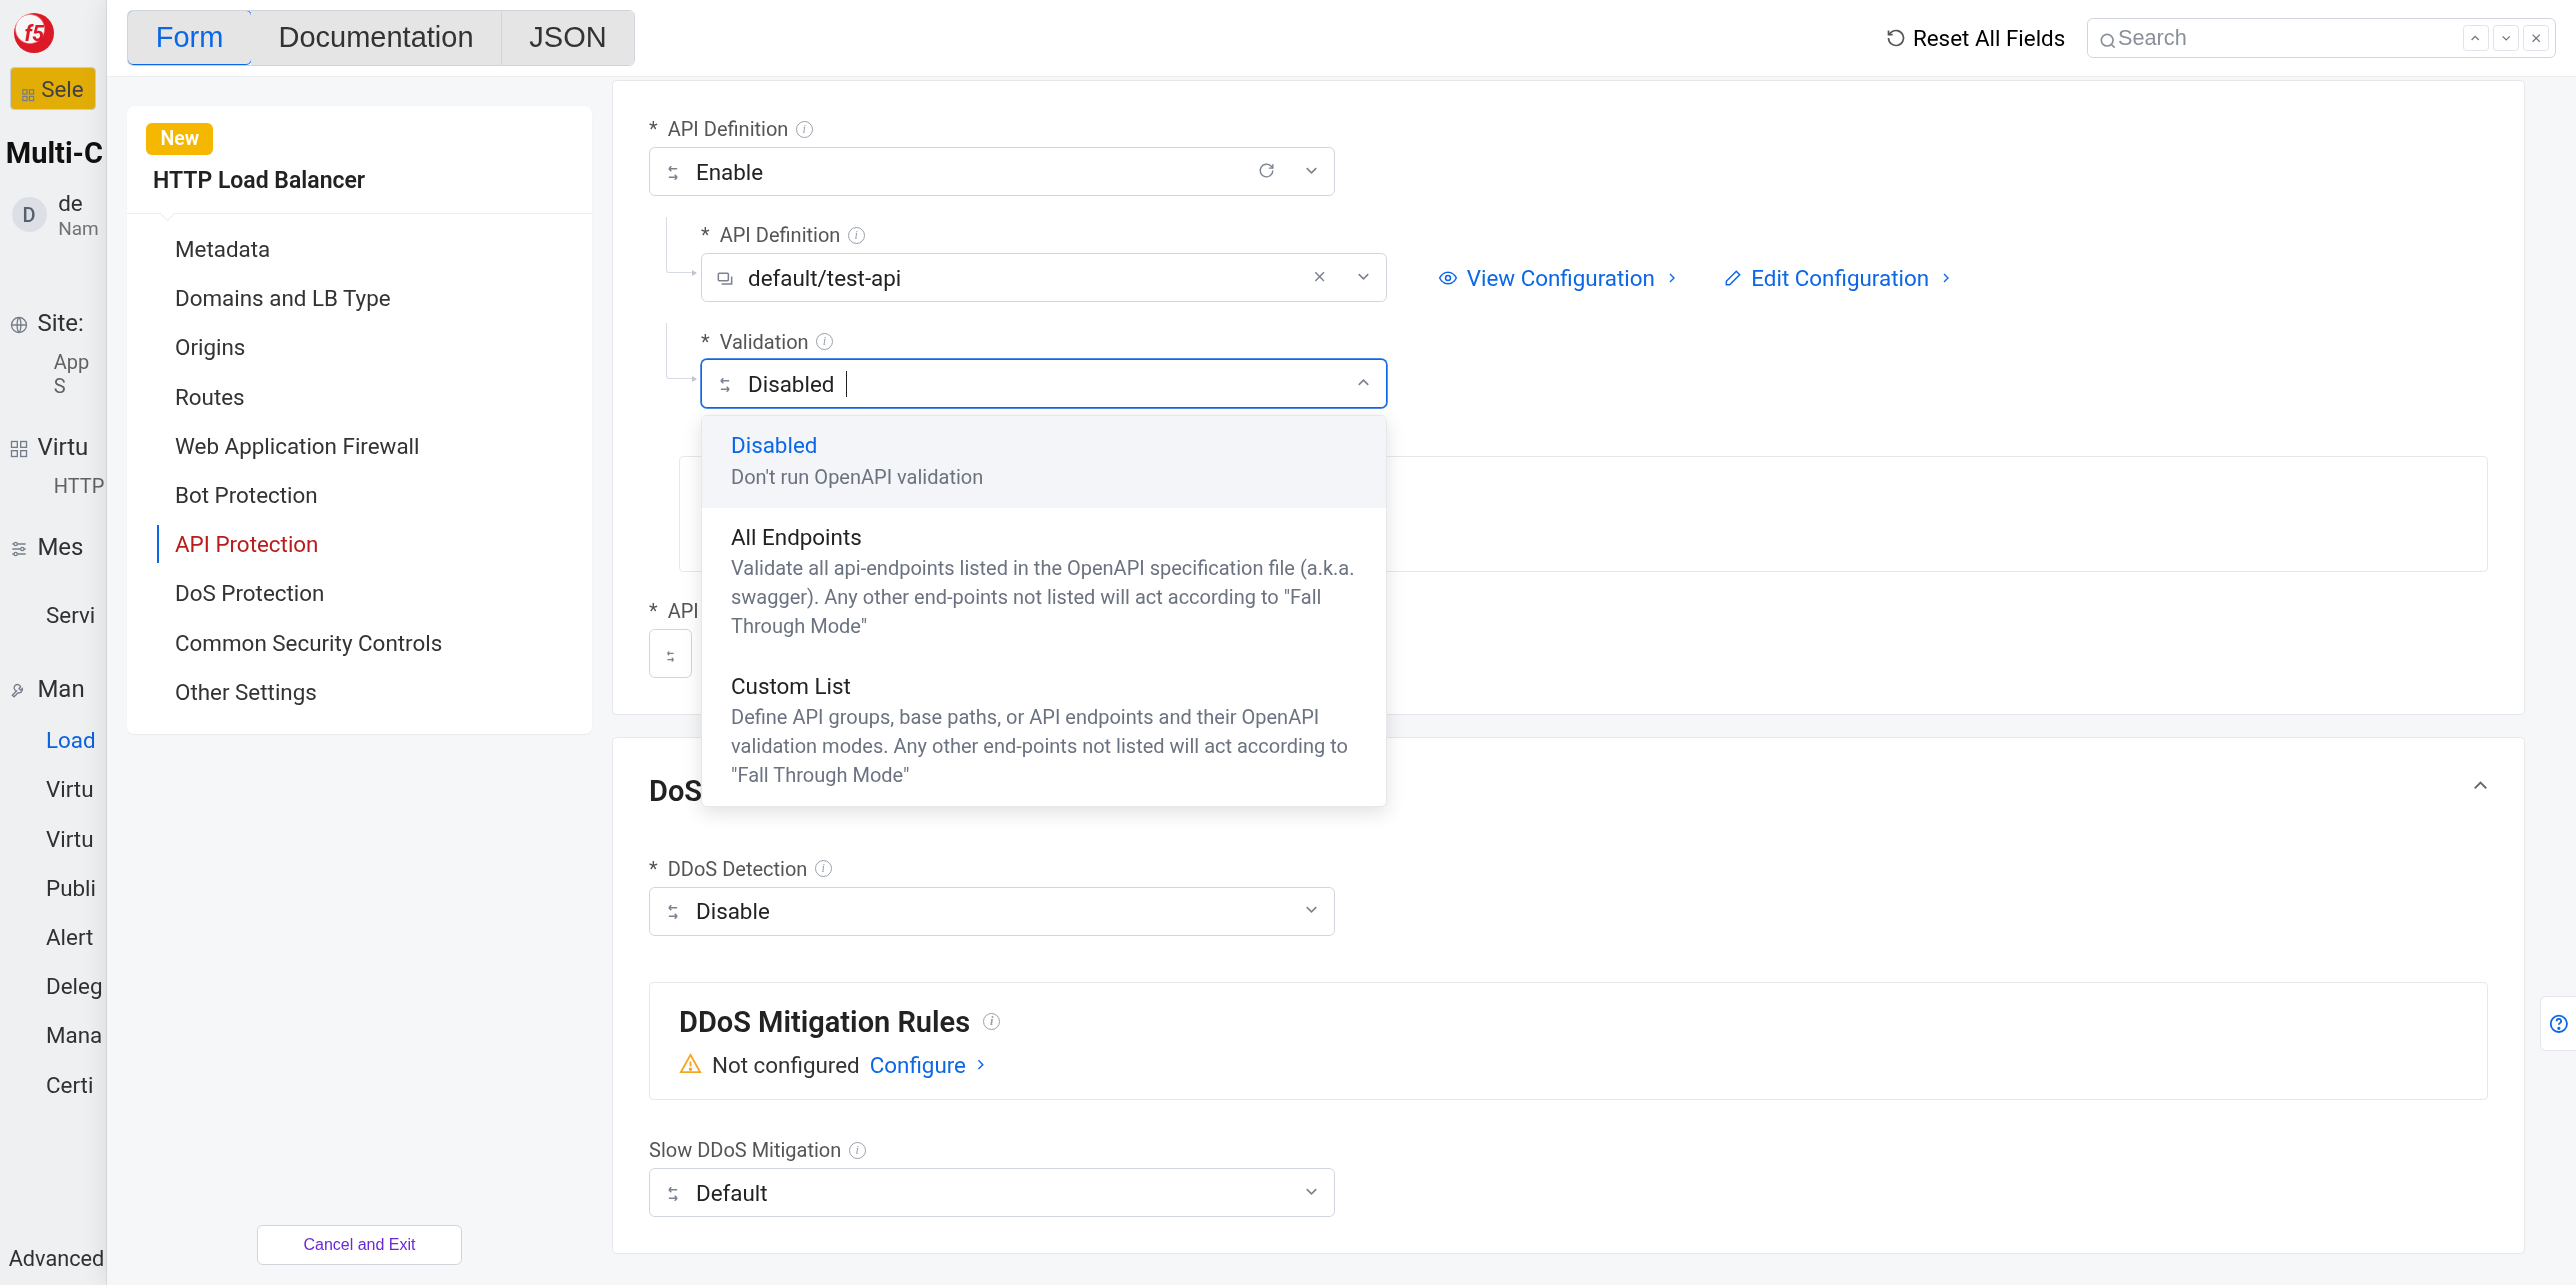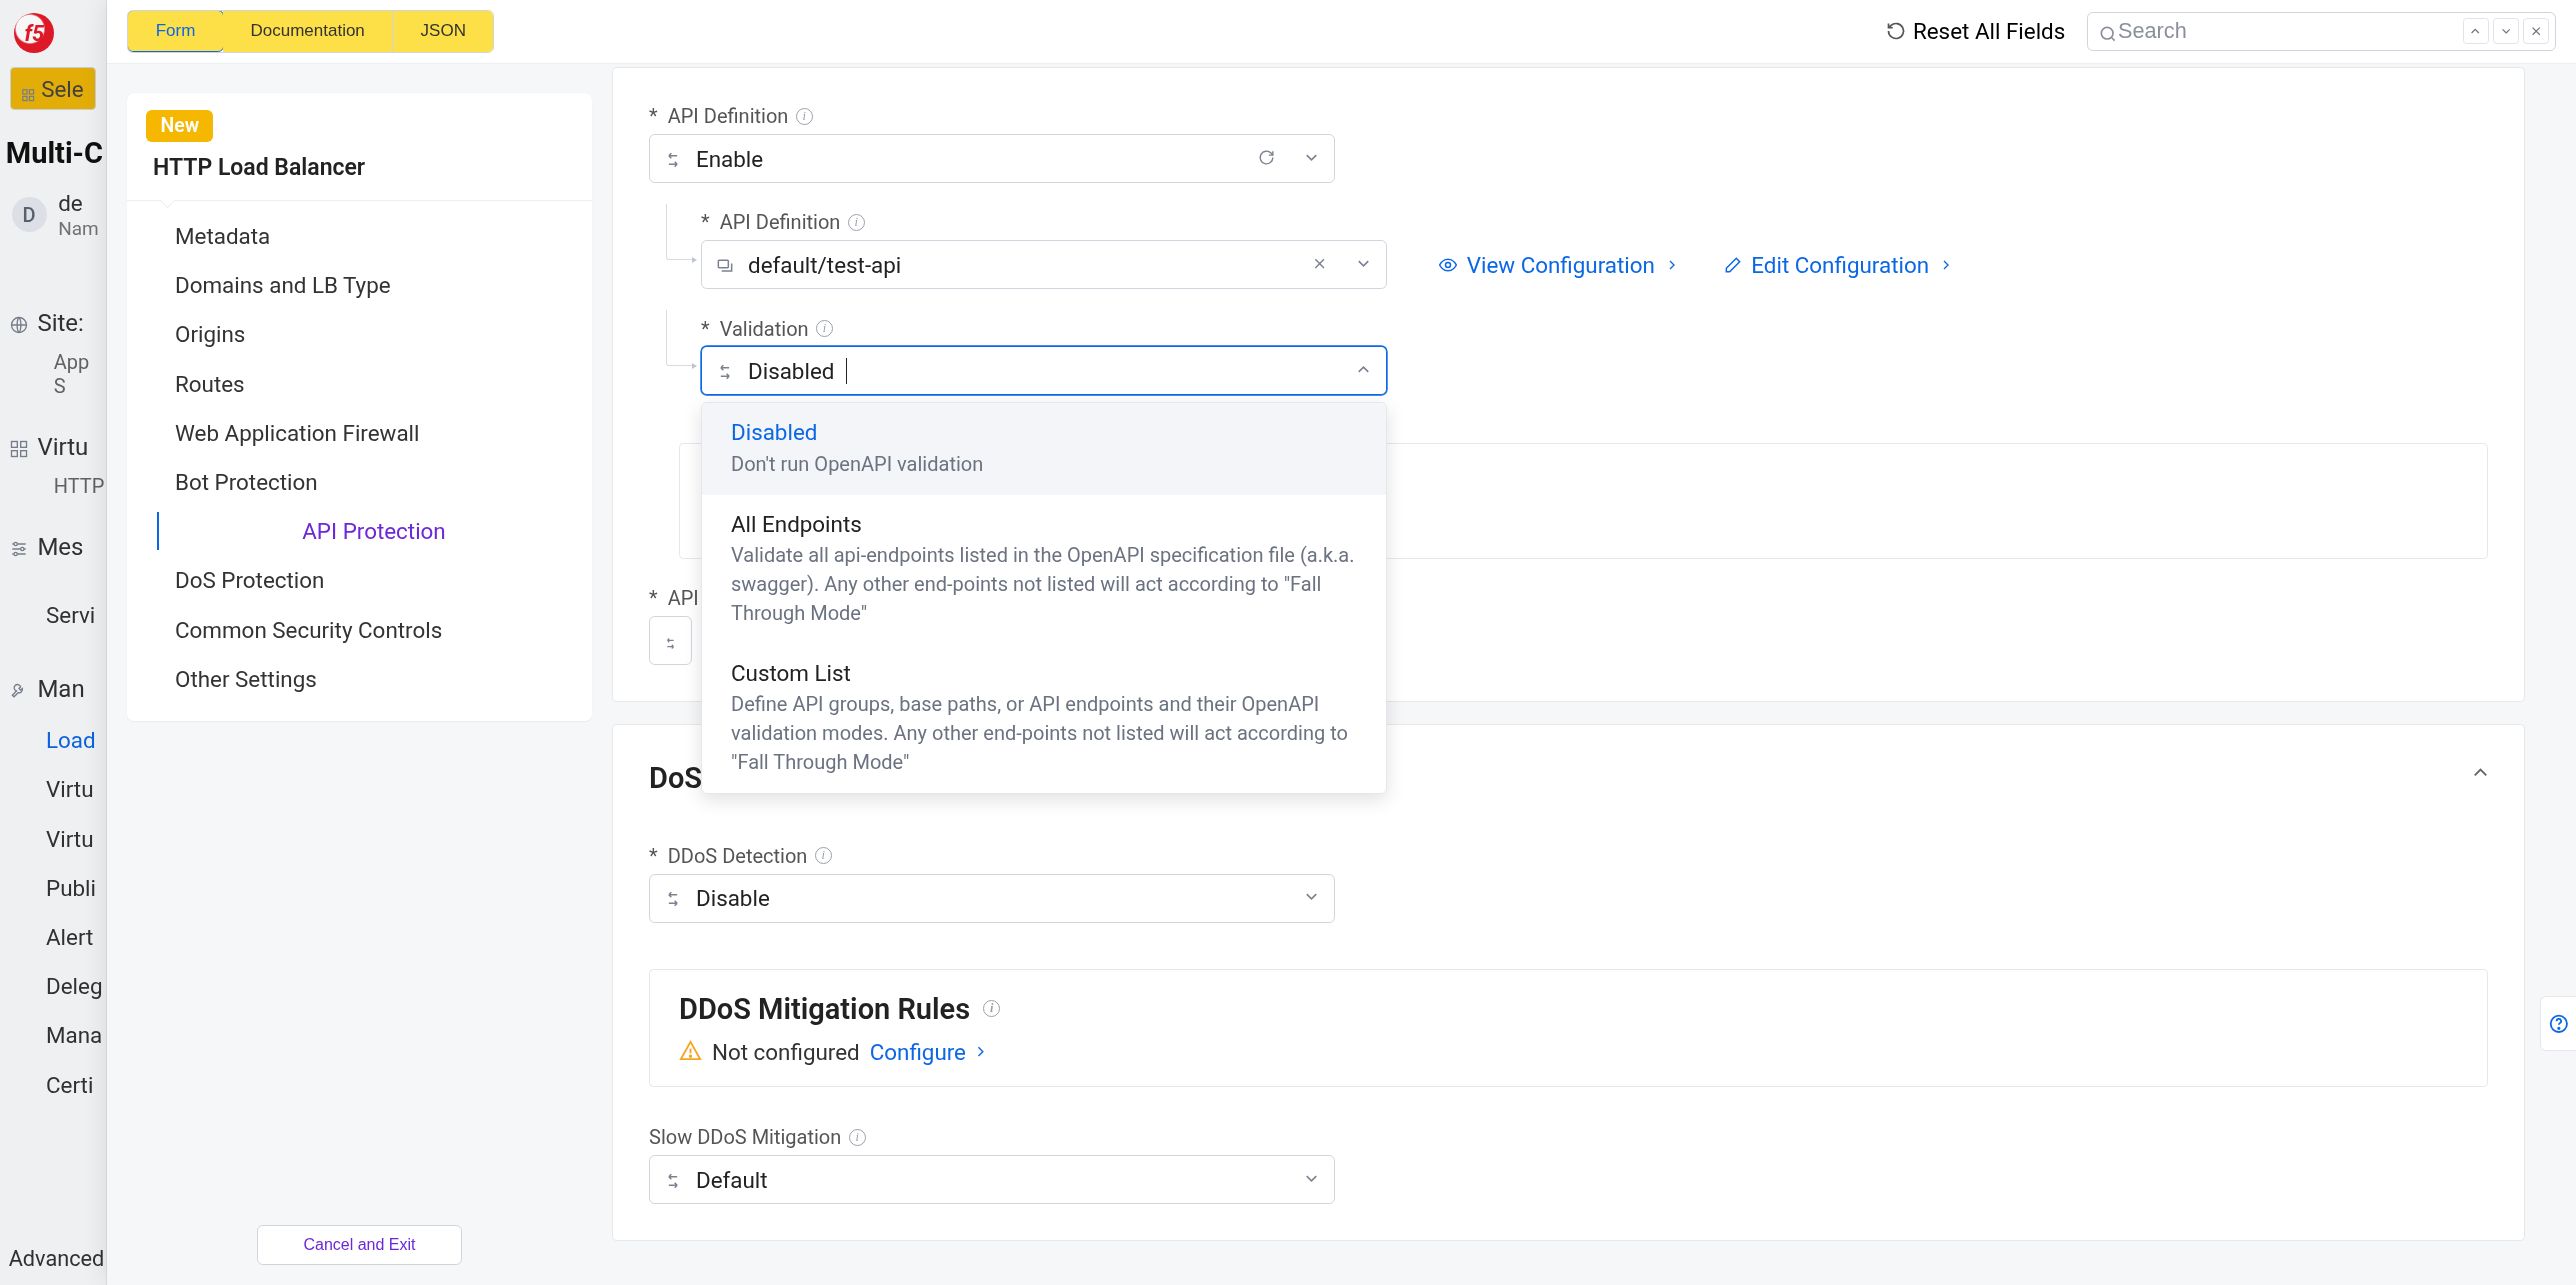--- a/index.html
+++ b/index.html
@@ -110,24 +110,24 @@
     border-bottom: 0.7px solid #eceef2;
     background:#fff;
   }
   .tabgroup {
     display: inline-flex;
     border: 0.7px solid #d0d5dd;
     border-radius: 5.8px;
     overflow: hidden;
   }
   .tabgroup button {
-    background:#fde047;
+    background:#e5e5e5;
     border:none;
     padding: 10px 27.4px;
-    font-size: 17px;
+    font-size: 29px;
     color:#333;
     cursor:pointer;
     border-right: 0.7px solid #d0d5dd;
   }
   .tabgroup button:last-child{ border-right:none;}
   .tabgroup button.active {
     border: 1.1px solid #0c67e6;
     color:#0c67e6;
     border-radius: 5.8px;
     margin:-0.7px;
@@ -205,21 +205,21 @@
     transform: rotate(-45deg);
   }
   .form-nav-list { list-style:none; padding: 10px 0 0 0; }
   .form-nav-item {
     font-size: 22.4px;
     padding: 11.6px 19px 11.6px 48px;
     color:#333;
     cursor:pointer;
     position:relative;
   }
-  .form-nav-item.active { color:#6d28d9;text-align:center; }
+  .form-nav-item.active { color:#b91c1c; }
   .form-nav-item.active::before{
     content:"";
     position:absolute; left:30px; top:5.8px; bottom:5.8px;
     width:2.2px; background:#0c67e6;
   }
   .cancel-btn-wrap {
     position: absolute;
     bottom: 20px;
     left: 0; right: 0;
     text-align:center;

